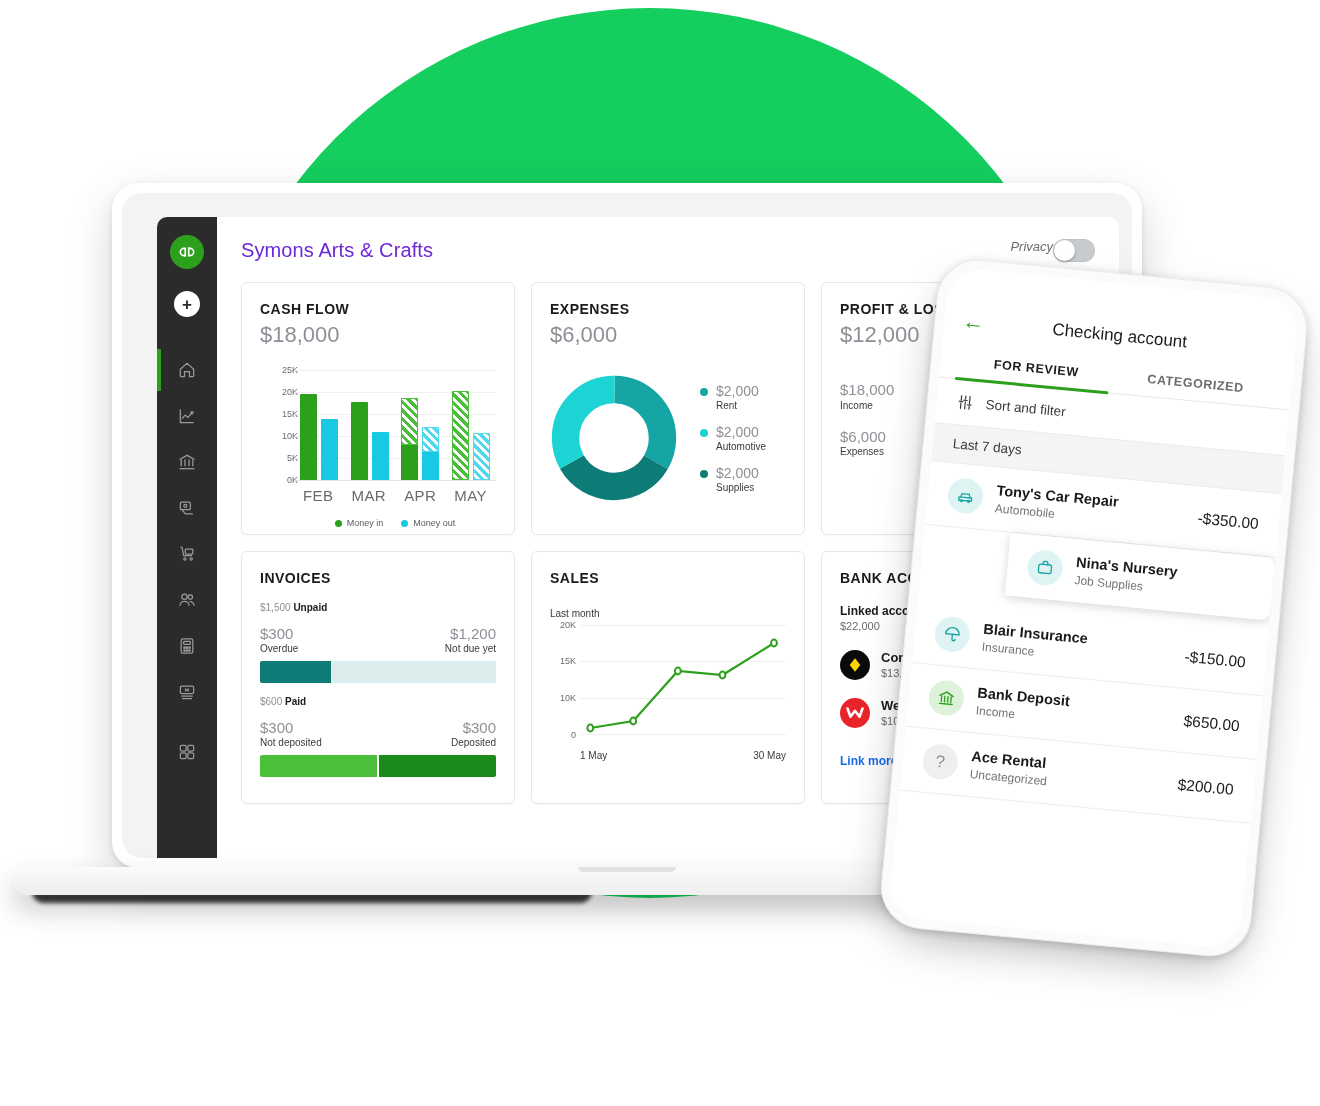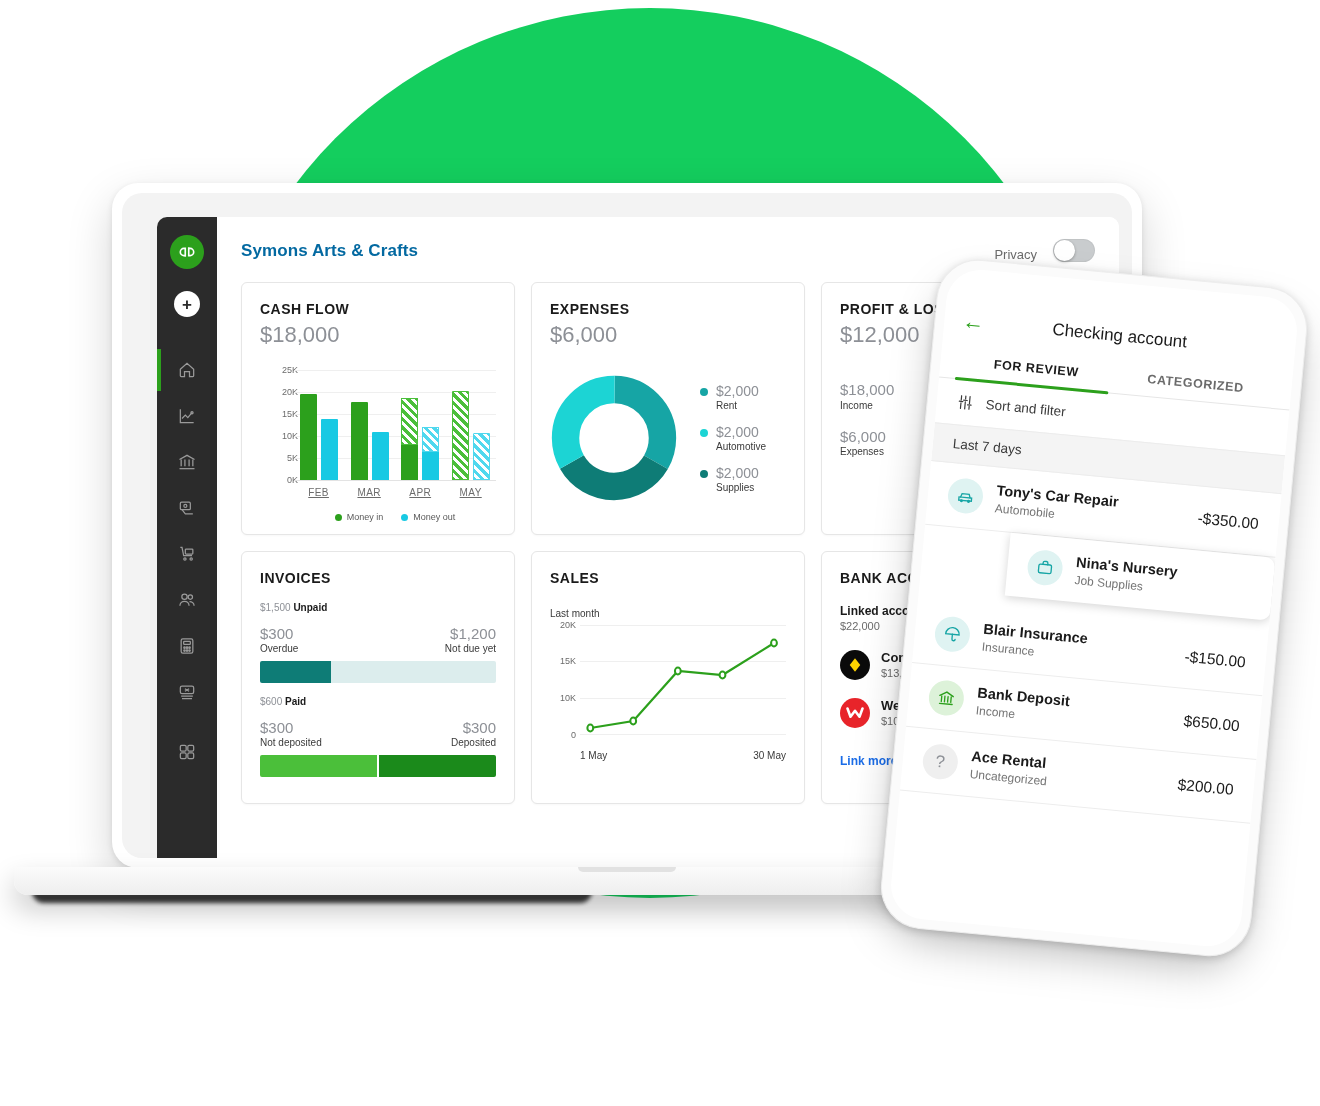--- a/index.html
+++ b/index.html
@@ -72,22 +72,22 @@
   .nav-item.active:before{
     content:"";position:absolute;left:0;top:2px;width:4px;height:42px;
     background:#2CA01C;
   }
   .nav-item svg{display:block;stroke:#9a9a9a;fill:none;stroke-width:1.5;}
   .nav-item.gap{margin-top:14px;}
 
   
   .qbmain{flex:1;background:#fff;padding:22px 24px 0 24px;min-width:0;}
   .qb-top{display:flex;align-items:center;justify-content:space-between;margin-bottom:20px;}
-  .company-title{font-size:17px;font-weight:700;color:#0369a1;letter-spacing:.1px;}
-  .privacy{display:flex;align-items:flex-end;gap:16px;}
+  .company-title{font-size:20px;font-weight:400;color:#6d28d9;letter-spacing:.1px;}
+  .privacy{display:flex;align-items:flex-start;gap:0;font-style:italic;}
   .privacy-label{font-size:13px;color:#6b6b6b;}
   .toggle{
     width:42px;height:23px;border-radius:12px;background:#c9ccce;position:relative;
     box-shadow:inset 0 0 0 1px rgba(0,0,0,.04);
   }
   .toggle:after{
     content:"";position:absolute;left:1px;top:1px;width:21px;height:21px;
     border-radius:50%;background:#fff;box-shadow:0 1px 3px rgba(0,0,0,.3);
   }
 
@@ -119,21 +119,21 @@
     background-color:#ffffff;
     background-image:repeating-linear-gradient(45deg,#4BBF3A 0 3px,#ffffff 3px 6px);
     box-shadow:inset 0 0 0 1px #4BBF3A;
   }
   .c-hatch{
     background-color:#ffffff;
     background-image:repeating-linear-gradient(45deg,#4FD8EE 0 3px,#ffffff 3px 6px);
     box-shadow:inset 0 0 0 1px #4FD8EE;
   }
   .cf-xlabels{display:flex;justify-content:space-around;margin-top:6px;}
-  .cf-xlabels span{font-size:10px;color:#6b6b6b;letter-spacing:.4px;text-decoration:underline;}
+  .cf-xlabels span{font-size:15px;color:#6b6b6b;letter-spacing:.4px;}
   .cf-legend{display:flex;justify-content:center;gap:18px;margin-top:14px;}
   .lg{display:flex;align-items:center;gap:5px;font-size:9px;color:#5a5a5a;}
   .dot{width:7px;height:7px;border-radius:50%;}
 
   
   .donut-wrap{display:flex;align-items:center;margin-top:26px;gap:22px;}
   .donut{width:128px;height:128px;flex:0 0 128px;}
   .legend-col{display:flex;flex-direction:column;gap:13px;}
   .legend-row{display:flex;gap:8px;align-items:flex-start;}
   .legend-dot{width:8px;height:8px;border-radius:50%;margin-top:5px;flex:0 0 8px;}

